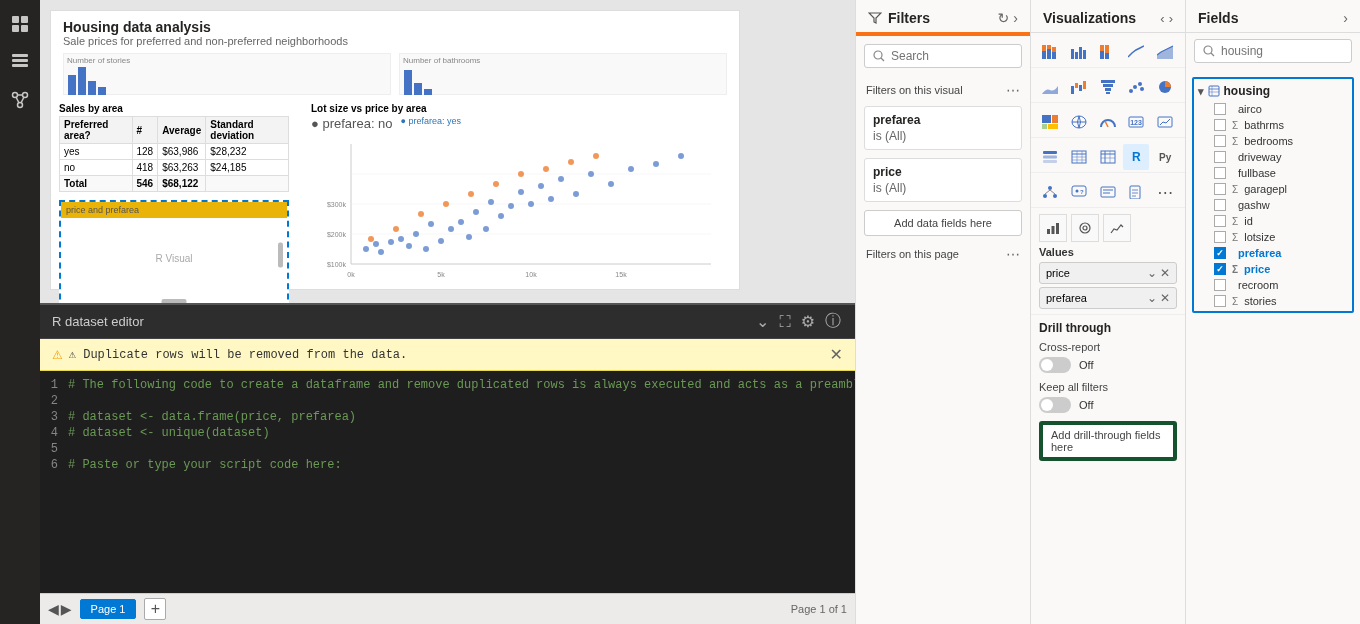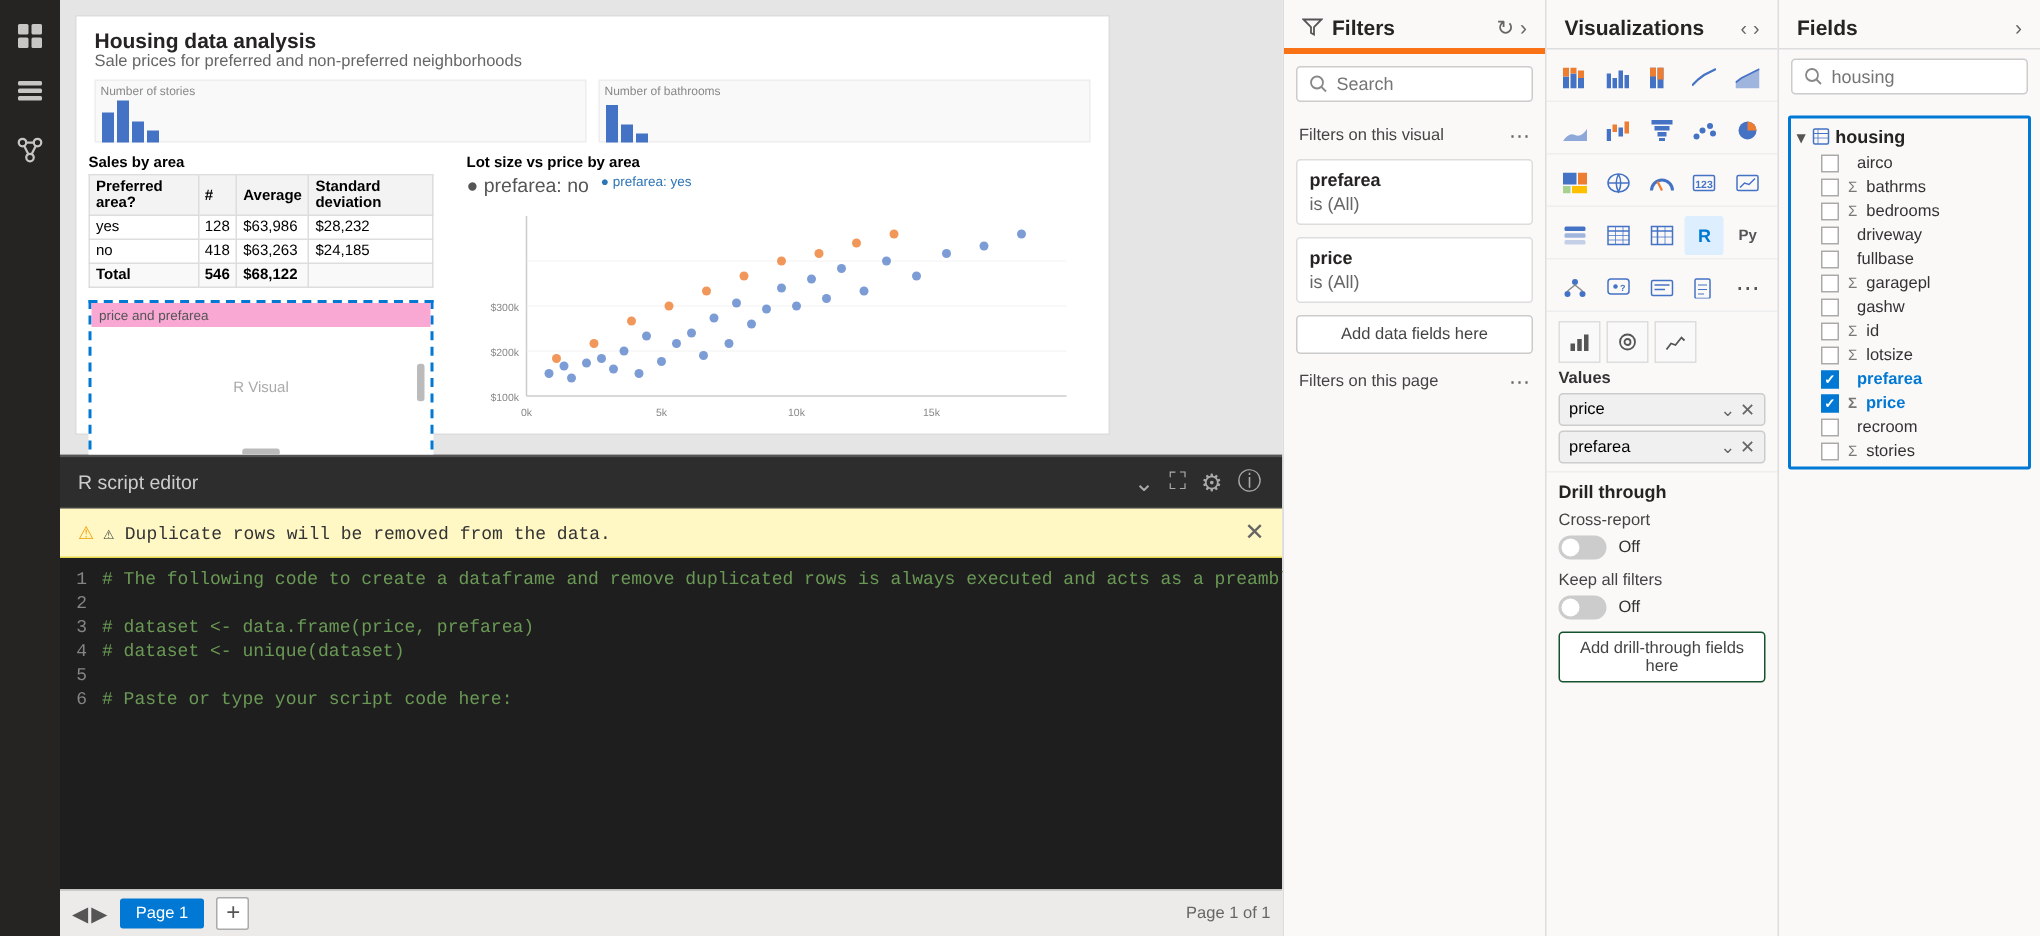--- a/index.html
+++ b/index.html
@@ -378,25 +378,25 @@
       background: white;
       border-radius: 50%;
       position: absolute;
       top: 2px;
       left: 2px;
     }
     .add-drill-btn {
       font-size: 11px;
       color: #444;
       background: white;
-      border: 1px solid #14532d;
+      border: 4px solid #14532d;
       border-radius: 3px;
       padding: 4px 8px;
       cursor: pointer;
-      text-align: center;
+      text-align: left;
       width: 100%;
     }
 
     
     .fields-panel {
       width: 175px;
       background: #faf9f8;
       border-left: 1px solid #ddd;
       display: flex;
       flex-direction: column;
@@ -594,21 +594,21 @@
               <tr class="total">
                 <td><strong>Total</strong></td>
                   <td>546</td>
                   <td><strong>$68,122</strong></td>
                   <td></td>
               </tr>
             </tbody>
           </table>
 
           <div style="margin-top:8px;border:2px dashed #0078d4;position:relative;height:110px;background:white;">
-            <div style="font-size:9px;color:#555;padding:3px 5px;background:#f9a8d4;">price and prefarea</div>
+            <div style="font-size:9px;color:#555;padding:3px 5px;background:#eab308;">price and prefarea</div>
 
             <div style="display:flex;align-items:center;justify-content:center;height:80px;color:#aaa;font-size:10px;">R Visual</div>
             <div style="position:absolute;right:4px;top:50%;transform:translateY(-50%);width:5px;height:25px;background:#bbb;border-radius:2px;"></div>
             <div style="position:absolute;bottom:4px;left:50%;transform:translateX(-50%);width:25px;height:5px;background:#bbb;border-radius:2px;"></div>
           </div>
         </div>
 
         <div style="flex:1;position:relative;">
           <div style="font-size:10px;font-weight:700;margin-bottom:2px;">Lot size vs price by area</div>
           
@@ -679,21 +679,21 @@
             <circle cx="275" cy="22" r="3" fill="#ed7d31" opacity="0.8"></circle>
           </svg>
         </div>
       </div>
     </div>
   </div>
 
   <div class="r-editor">
     <div class="r-editor-header">
       <div class="r-editor-header-left">
-        <span style="color:#ccc;font-size:13px;">R script editor</span>
+        <span style="color:#ccc;font-size:13px;">R dataset editor</span>
       </div>
       <div class="r-editor-header-icons">
         <span class="r-editor-header-icon">⌄</span>
         <span class="r-editor-header-icon">⛶</span>
         <span class="r-editor-header-icon">⚙</span>
         <span class="r-editor-header-icon">ⓘ</span>
       </div>
     </div>
     <div class="r-warning">
       <div class="r-warning-left">

